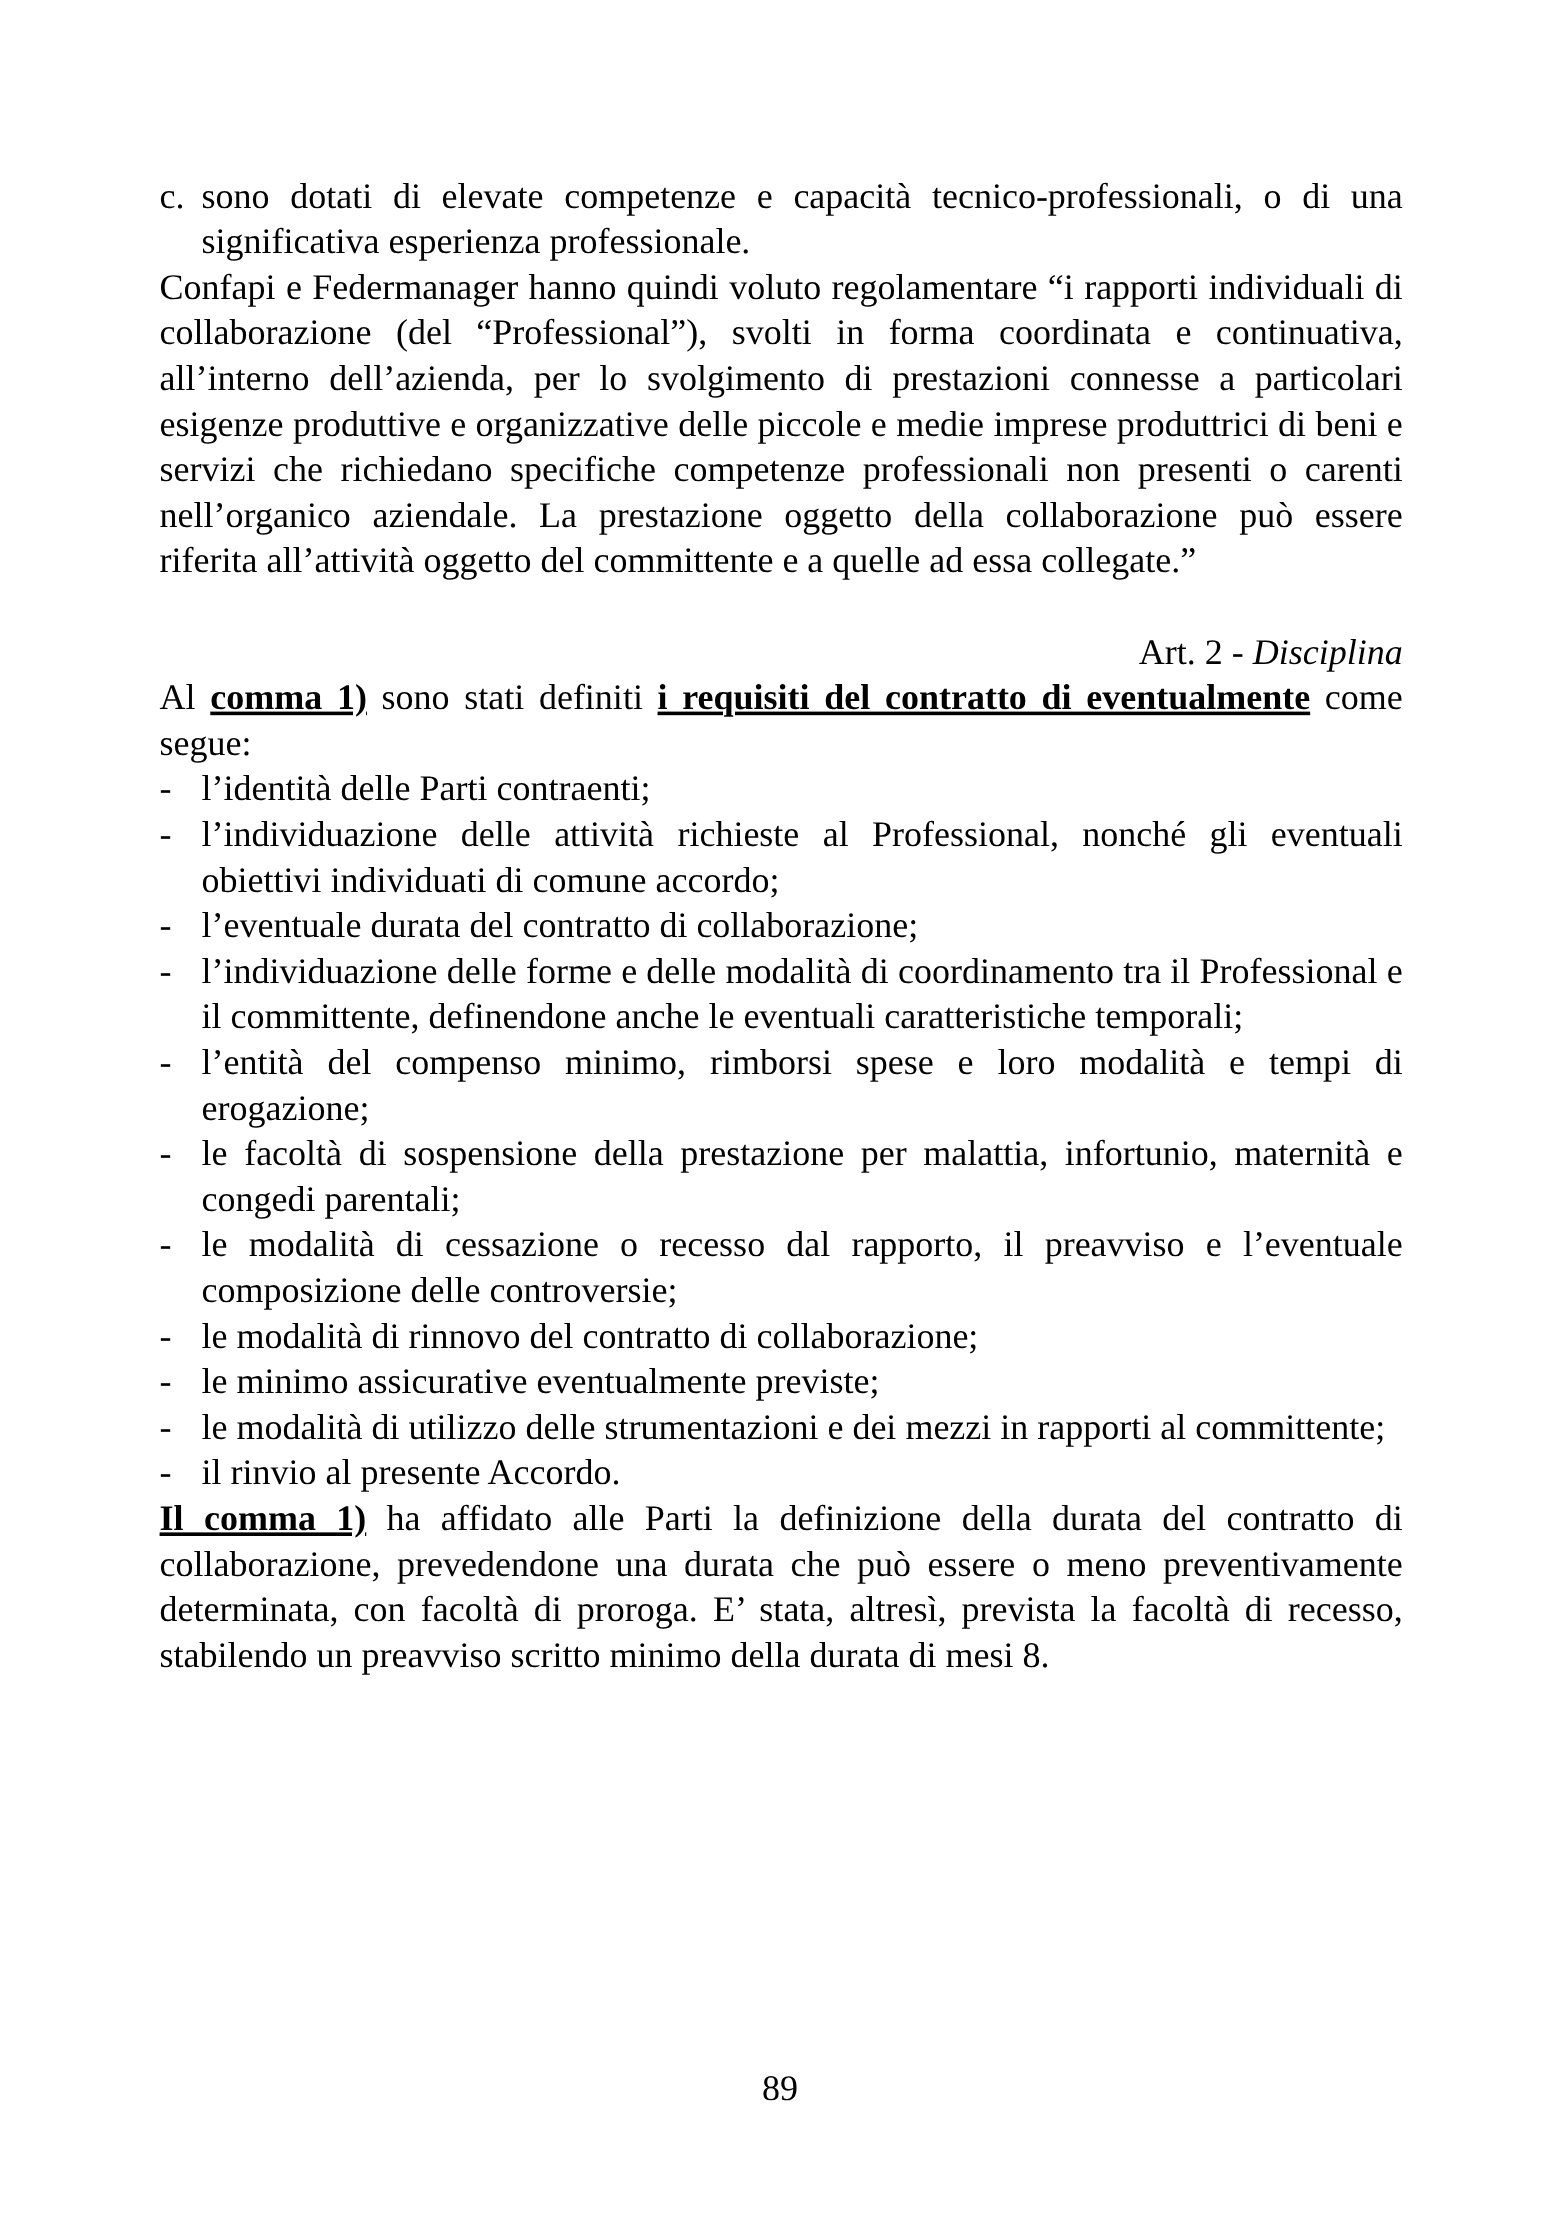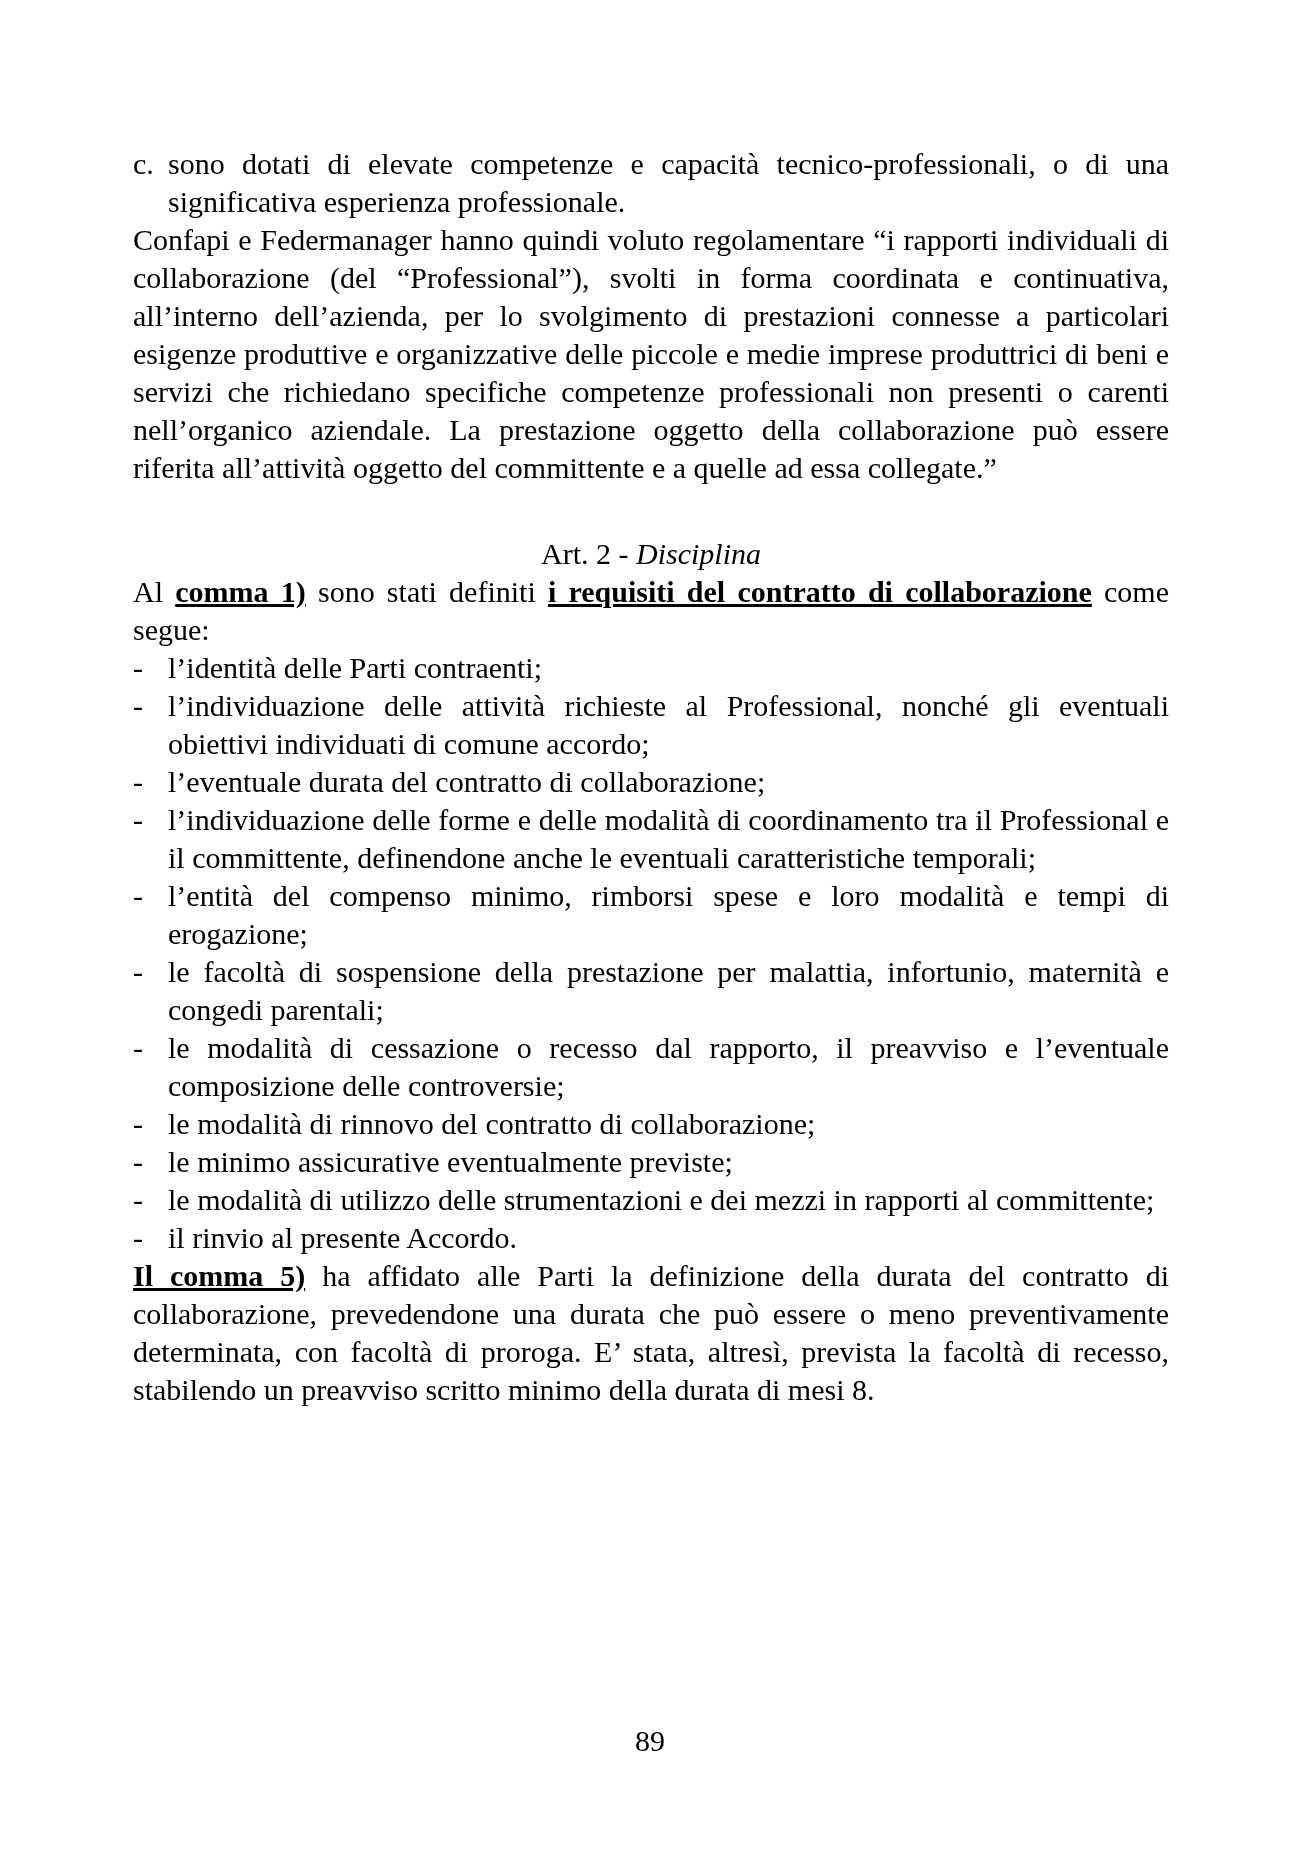--- a/index.html
+++ b/index.html
@@ -34,22 +34,22 @@
   }
   .hang-marker {
     width: 35px;
     flex: 0 0 35px;
   }
   .hang-text {
     flex: 1 1 auto;
     text-align: justify;
   }
   .heading {
-    margin: 48px 0 0 0;
-    text-align: center;
+    margin: 38px 0 0 0;
+    text-align: right;
   }
   .italic { font-style: italic; }
   .bold { font-weight: bold; text-decoration: underline; }
   .page-number {
     position: absolute;
     top: 1722px;
     left: 0;
     width: 100%;
     text-align: center;
   }
@@ -62,21 +62,21 @@
 
     <div class="hang-item">
       <span class="hang-marker">c.</span>
       <span class="hang-text">sono dotati di elevate competenze e capacità tecnico-professionali, o di una significativa esperienza professionale.</span>
     </div>
 
     <p class="para">Confapi e Federmanager hanno quindi voluto regolamentare “i rapporti individuali di collaborazione (del “Professional”), svolti in forma coordinata e continuativa, all’interno dell’azienda, per lo svolgimento di prestazioni connesse a particolari esigenze produttive e organizzative delle piccole e medie imprese produttrici di beni e servizi che richiedano specifiche competenze professionali non presenti o carenti nell’organico aziendale. La prestazione oggetto della collaborazione può essere riferita all’attività oggetto del committente e a quelle ad essa collegate.”</p>
 
     <p class="heading"><span>Art. 2 - </span><span class="italic">Disciplina</span></p>
 
-    <p class="para"><span>Al </span><span class="bold">comma 1)</span><span> sono stati definiti </span><span class="bold">i requisiti del contratto di collaborazione</span><span> come segue:</span></p>
+    <p class="para"><span>Al </span><span class="bold">comma 1)</span><span> sono stati definiti </span><span class="bold">i requisiti del contratto di eventualmente</span><span> come segue:</span></p>
 
 
     <div class="hang-item">
       <span class="hang-marker">-</span>
       <span class="hang-text">l’identità delle Parti contraenti;</span>
     </div>
     <div class="hang-item">
       <span class="hang-marker">-</span>
       <span class="hang-text">l’individuazione delle attività richieste al Professional, nonché gli eventuali obiettivi individuati di comune accordo;</span>
     </div>
@@ -110,18 +110,18 @@
     </div>
     <div class="hang-item">
       <span class="hang-marker">-</span>
       <span class="hang-text">le modalità di utilizzo delle strumentazioni e dei mezzi in rapporti al committente;</span>
     </div>
     <div class="hang-item">
       <span class="hang-marker">-</span>
       <span class="hang-text">il rinvio al presente Accordo.</span>
     </div>
 
-    <p class="para"><span class="bold">Il comma 5)</span><span> ha affidato alle Parti la definizione della durata del contratto di collaborazione, prevedendone una durata che può essere o meno preventivamente determinata, con facoltà di proroga. E’ stata, altresì, prevista la facoltà di recesso, stabilendo un preavviso scritto minimo della durata di mesi 8.</span></p>
+    <p class="para"><span class="bold">Il comma 1)</span><span> ha affidato alle Parti la definizione della durata del contratto di collaborazione, prevedendone una durata che può essere o meno preventivamente determinata, con facoltà di proroga. E’ stata, altresì, prevista la facoltà di recesso, stabilendo un preavviso scritto minimo della durata di mesi 8.</span></p>
 
   </div>
 
   <div class="page-number">89</div>
 </div>
 
 </body></html>

